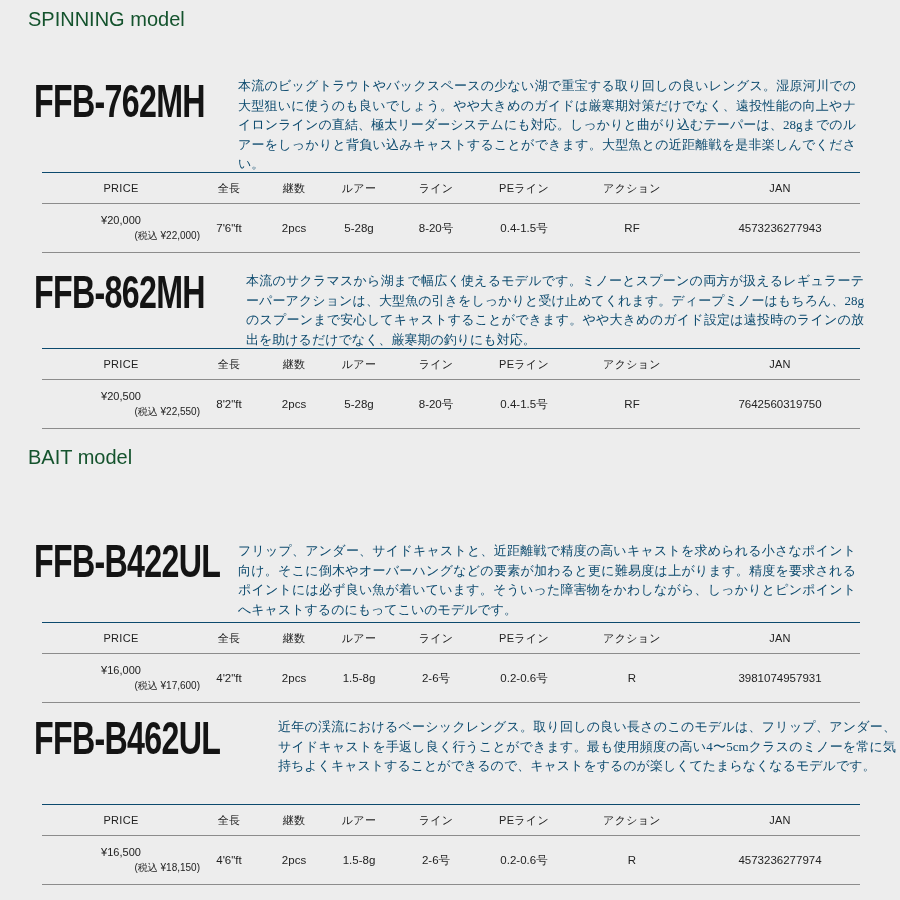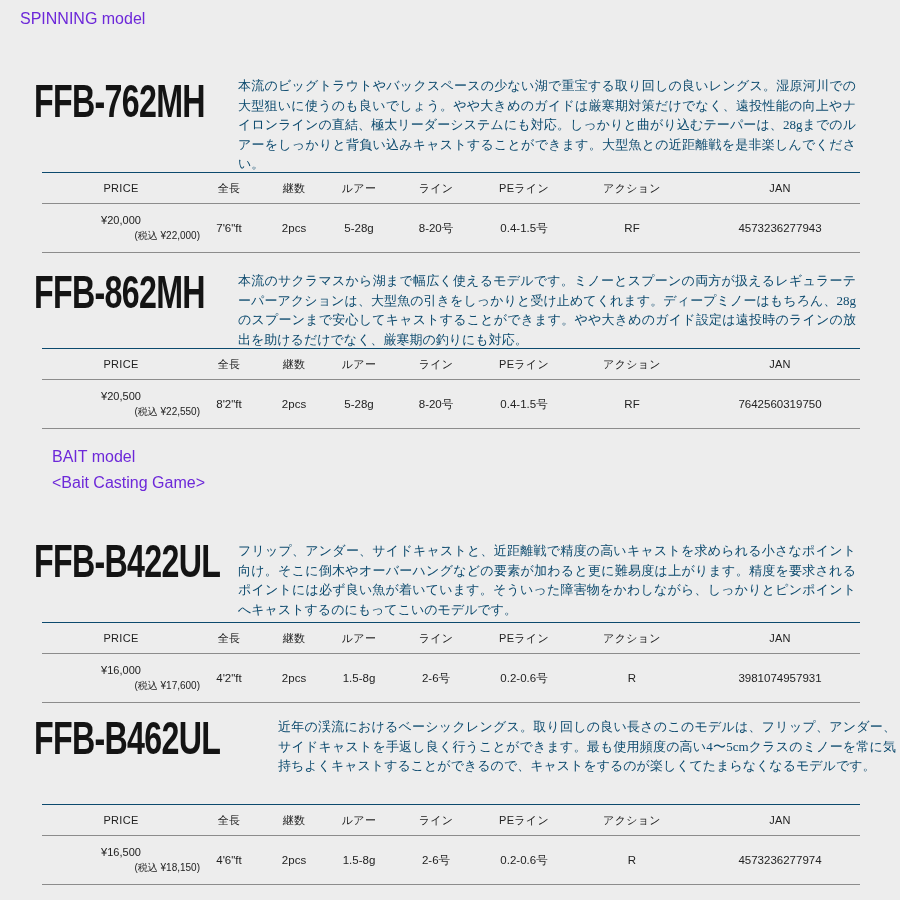--- a/index.html
+++ b/index.html
@@ -4,22 +4,22 @@
 <style>
   html,body{margin:0;padding:0;}
   body{
     width:900px;height:900px;position:relative;overflow:hidden;
     background:#ededed;
     font-family:"Liberation Sans",sans-serif;
     color:#1f1f1f;
   }
   .abs{position:absolute;}
   .section-heading{
-    left:20px;
-    font-size:16px;line-height:26px;color:#6d28d9;
+    left:28px;
+    font-size:20px;line-height:26px;color:#14532d;
     letter-spacing:0px;white-space:nowrap;
   }
   .model-title{
     left:34px;
     font-size:46px;font-weight:bold;line-height:40px;
     letter-spacing:-1px;color:#141414;white-space:nowrap;
     transform:scaleX(0.70);transform-origin:left top;
   }
   .model-desc{
     left:238px;width:618px;
@@ -97,21 +97,21 @@
       <td>5-28g</td>
       <td>8-20号</td>
       <td>0.4-1.5号</td>
       <td>RF</td>
       <td>4573236277943</td>
     </tr>
   </tbody>
 </table>
 
 <div class="abs model-title" style="top:272px;">FFB-862MH</div>
-<div class="abs model-desc" style="top:271px;">本流のサクラマスから湖まで幅広く使えるモデルです。ミノーとスプーンの両方が扱えるレギュラーテーパーアクションは、大型魚の引きをしっかりと受け止めてくれます。ディープミノーはもちろん、28gのスプーンまで安心してキャストすることができます。やや大きめのガイド設定は遠投時のラインの放出を助けるだけでなく、厳寒期の釣りにも対応。</div>
+<div class="abs model-desc" style="top:271px;margin-left:8px;">本流のサクラマスから湖まで幅広く使えるモデルです。ミノーとスプーンの両方が扱えるレギュラーテーパーアクションは、大型魚の引きをしっかりと受け止めてくれます。ディープミノーはもちろん、28gのスプーンまで安心してキャストすることができます。やや大きめのガイド設定は遠投時のラインの放出を助けるだけでなく、厳寒期の釣りにも対応。</div>
 
 <table class="spec" style="top:348px;">
   <colgroup>
     <col class="c-price">
       <col class="c-length">
       <col class="c-pieces">
       <col class="c-lure">
     <col class="c-line">
       <col class="c-pe">
       <col class="c-action">
@@ -139,23 +139,22 @@
       <td>2pcs</td>
       <td>5-28g</td>
       <td>8-20号</td>
       <td>0.4-1.5号</td>
       <td>RF</td>
       <td>7642560319750</td>
     </tr>
   </tbody>
 </table>
 
-<div class="abs section-heading" style="top:444px;margin-left:32px;">
+<div class="abs section-heading" style="top:444px;">
   <div>BAIT model</div>
-  <div>&lt;Bait Casting Game&gt;</div>
 </div>
 
 <div class="abs model-title" style="top:541px;">FFB-B422UL</div>
 <div class="abs model-desc" style="top:541px;">フリップ、アンダー、サイドキャストと、近距離戦で精度の高いキャストを求められる小さなポイント向け。そこに倒木やオーバーハングなどの要素が加わると更に難易度は上がります。精度を要求されるポイントには必ず良い魚が着いています。そういった障害物をかわしながら、しっかりとピンポイントへキャストするのにもってこいのモデルです。</div>
 
 <table class="spec" style="top:622px;">
   <colgroup>
     <col class="c-price">
       <col class="c-length">
       <col class="c-pieces">

